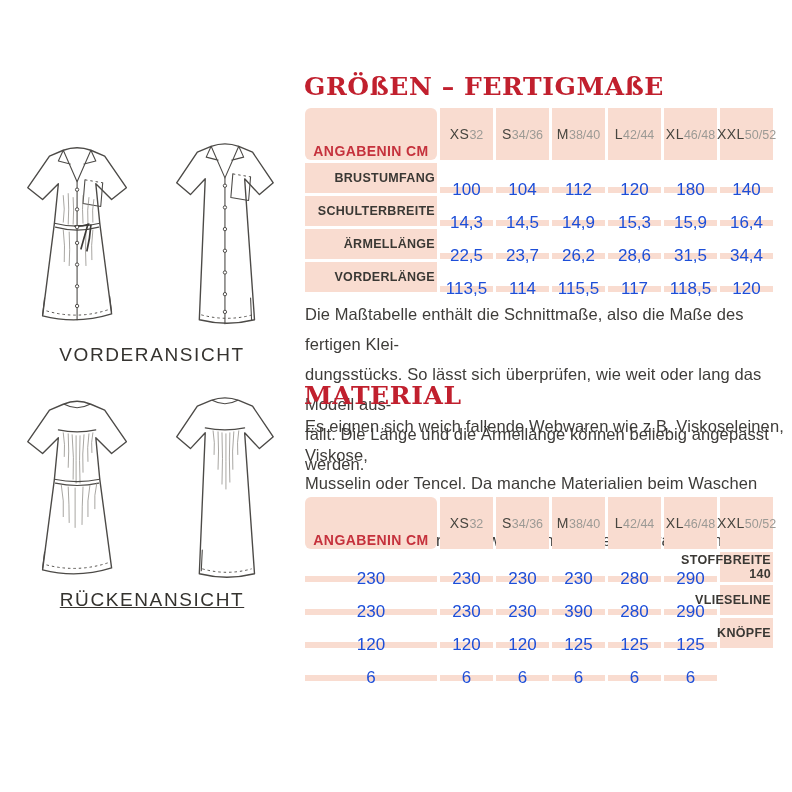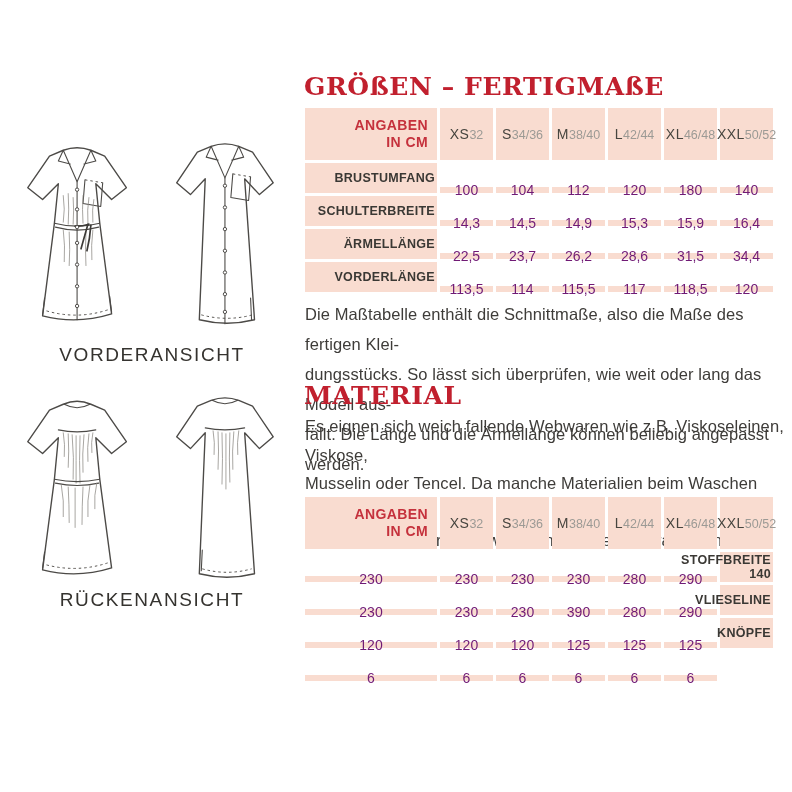--- a/index.html
+++ b/index.html
@@ -6,21 +6,21 @@
   .page { position:relative; width:792px; height:792px; background:#ffffff; overflow:hidden;
           font-family:"Liberation Sans", sans-serif; }
 
   
   .sketch { position:absolute; left:14px; width:276px; }
   #front-sketch { top:134px; height:204px; }
   #back-sketch  { top:391px; height:198px; }
   .sketch-label { position:absolute; left:14px; width:276px; text-align:center;
                   font-size:19px; letter-spacing:1.6px; color:#35332f; }
   #front-label { top:344px; }
-  #back-label  { top:589px; }
+  #back-label  { top:589px;text-decoration:underline; }
 
   .o    { fill:#ffffff; stroke:#4c4a47; stroke-width:1.4; stroke-linejoin:round; }
   .d    { fill:none; stroke:#4c4a47; stroke-width:1.1; stroke-linecap:round; stroke-linejoin:round; }
   .g    { fill:none; stroke:#908d88; stroke-width:0.8; stroke-linecap:round; }
   .s    { fill:none; stroke:#3c3a37; stroke-width:1.7; stroke-linecap:round; }
   .dash { fill:none; stroke:#55524e; stroke-width:1; stroke-dasharray:2.5,3; }
   .btn  { fill:#ffffff; stroke:#4c4a47; stroke-width:1; }
 
   
   .sec-title { position:absolute; left:304px; margin:0; font-family:"DejaVu Serif", serif;
@@ -36,27 +36,27 @@
   
   .mtable { position:absolute; left:305px; display:grid;
             grid-template-columns:132px repeat(6,53px);
             grid-template-rows:52px repeat(4,30px); gap:3px; }
   #sizes-table    { top:108px; }
   #material-table { top:497px; }
   .cell { background:#f9dcd0; display:flex; align-items:center; justify-content:center; }
   .cell.lab { justify-content:flex-end; padding-right:2px; box-sizing:border-box;
               font-size:12.5px; font-weight:700; color:#3a3834; letter-spacing:0.3px;
               text-align:right; }
-  .cell.hlab { flex-direction:column; align-items:flex-end; justify-content:center;
-               padding-right:9px; box-sizing:border-box; color:#c5313c; font-weight:700;
-               font-size:14px; line-height:17px; letter-spacing:0.4px; }
+  .cell.hlab { flex-direction:row; align-items:flex-end; justify-content:center;
+               box-sizing:border-box; color:#c5313c; font-weight:700;
+               font-size:14px; line-height:17px; letter-spacing:0.4px;border-radius:6px; }
   .cell.hsz { flex-direction:row; justify-content:center; line-height:15px; }
   .hsz .sz { font-size:14px; color:#47453f; letter-spacing:0.5px; }
   .hsz .rg { font-size:12.5px; color:#9c9a95; margin-top:2px; }
-  .cell.val { font-size:14px; color:#701a75;margin-top:24px; }
+  .cell.val { font-size:17px; color:#1d4ed8;margin-top:24px; }
 </style>
 </head>
 <body>
 
 <div class="page">
 
   <svg id="front-sketch" class="sketch" viewBox="0 0 280 202" width="276" height="204">
     <g>
       <path class="o" d="M50,14 L36,20 L14,52 L29,64 L45,48 L41,88 L29,182 Q64,191 99,180 L87,88 L83,48 L99,64 L114,52 L92,20 L78,14 Q64,9 50,14 Z"></path>
       <path class="d" d="M50,14 L64,46 M78,14 L64,46 M50,14 L45,25 L57,28 M78,14 L83,25 L71,28"></path>

